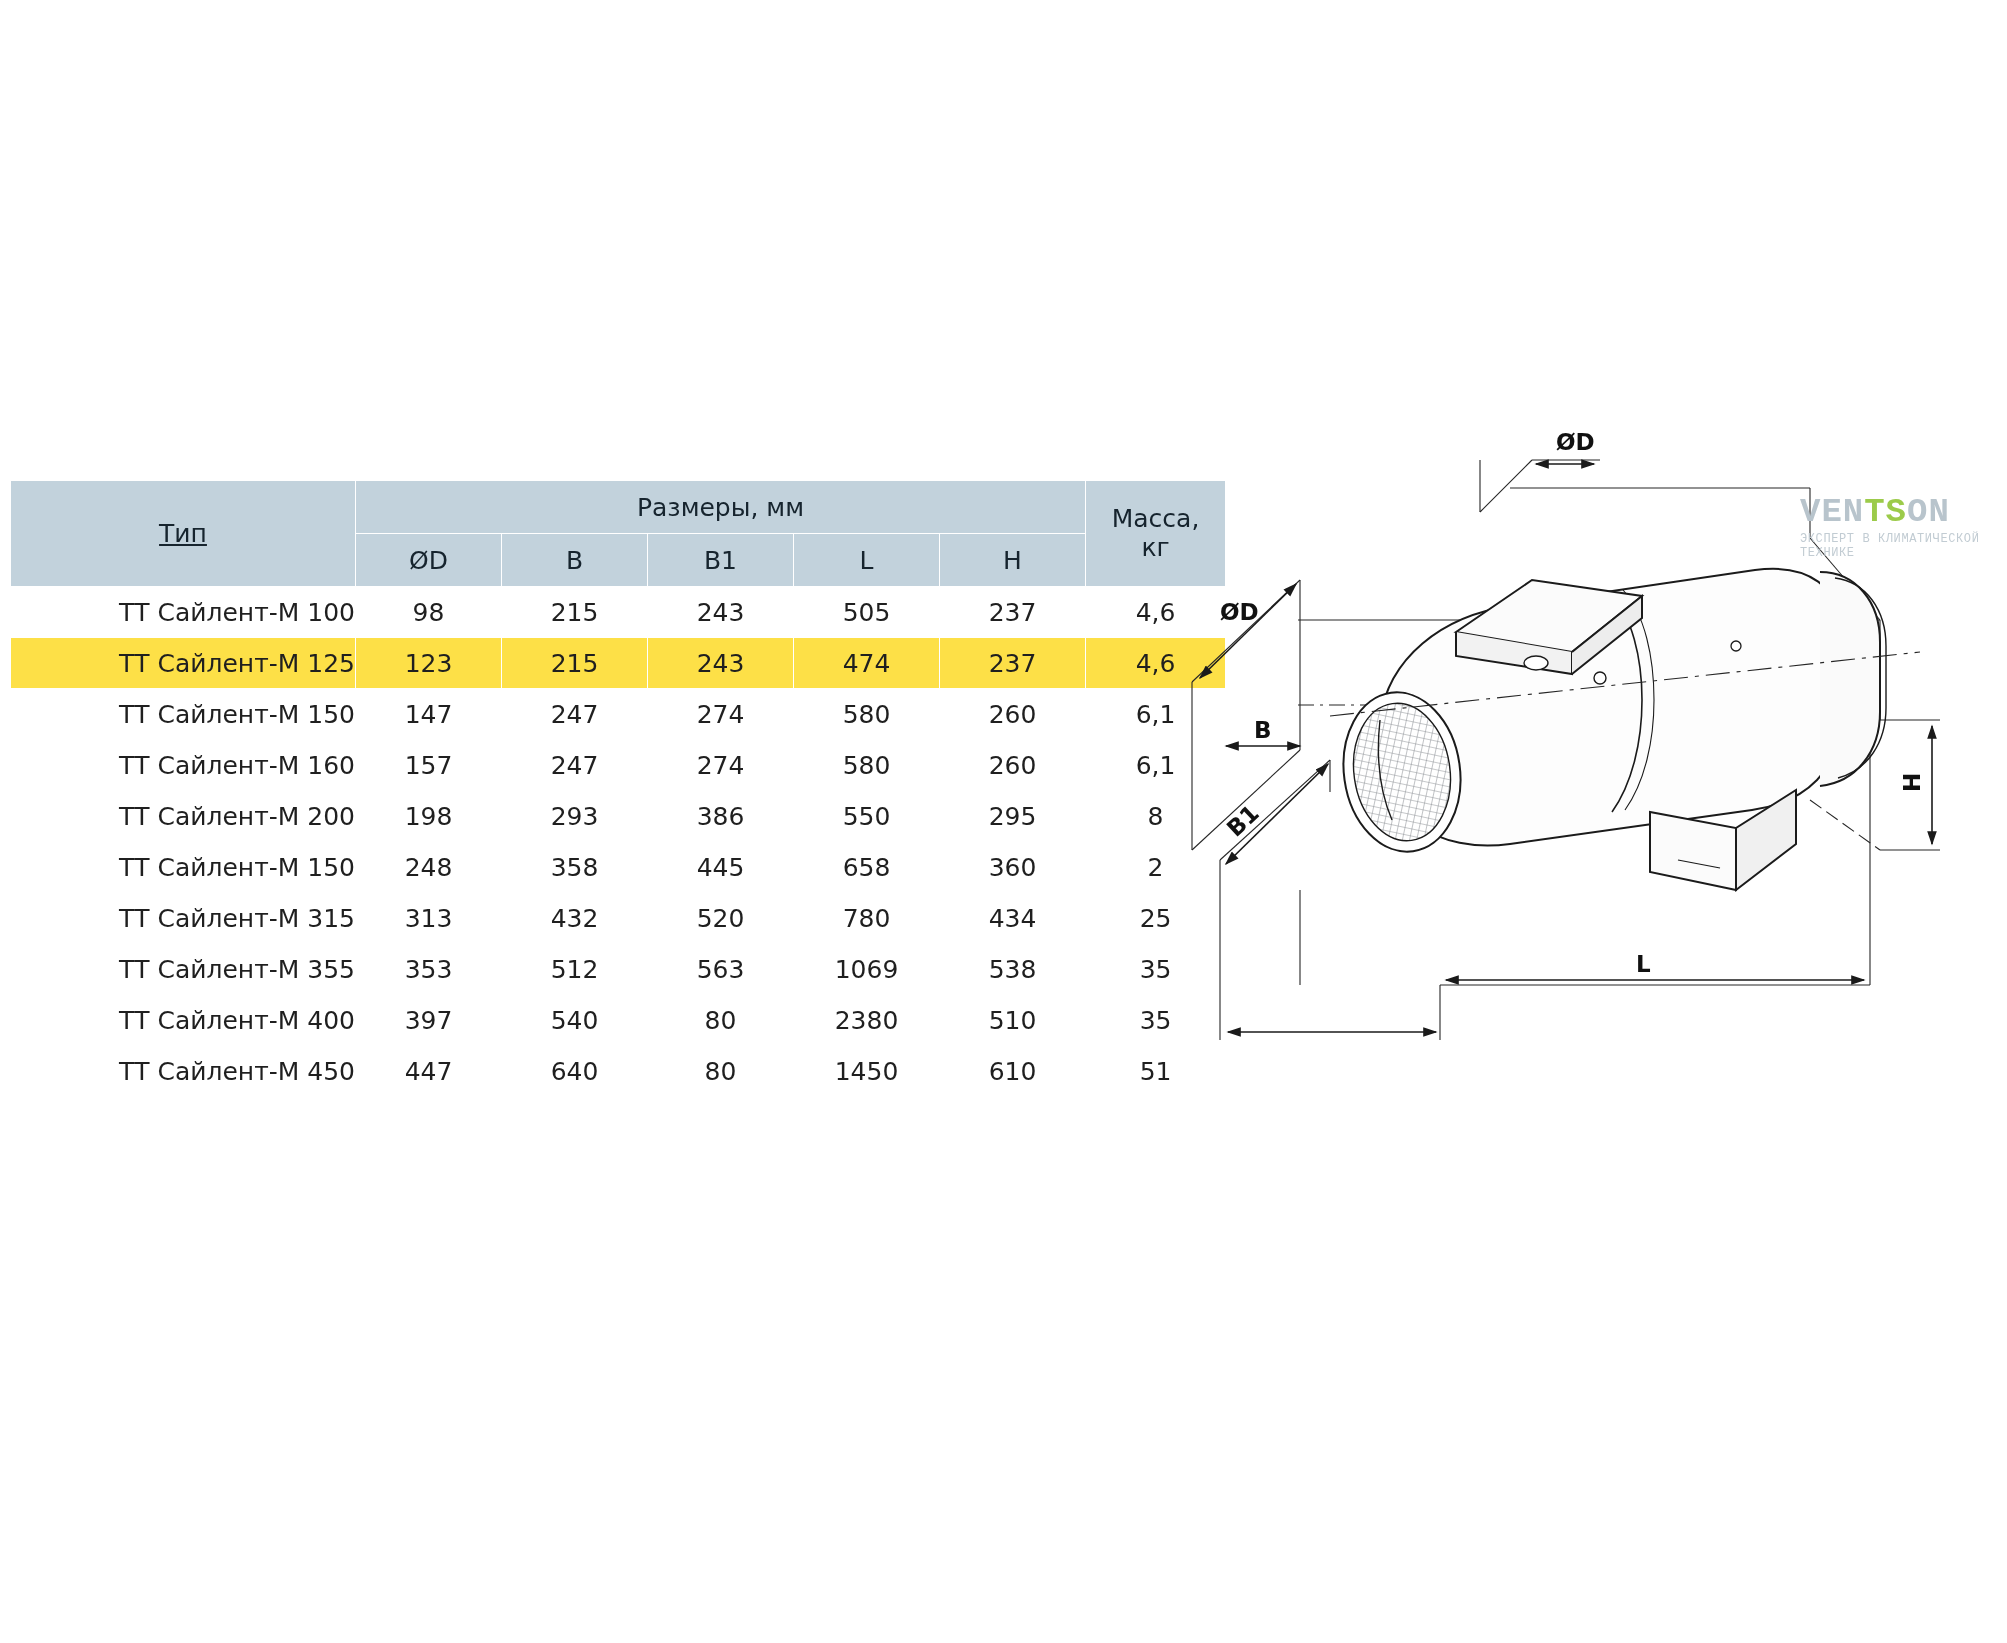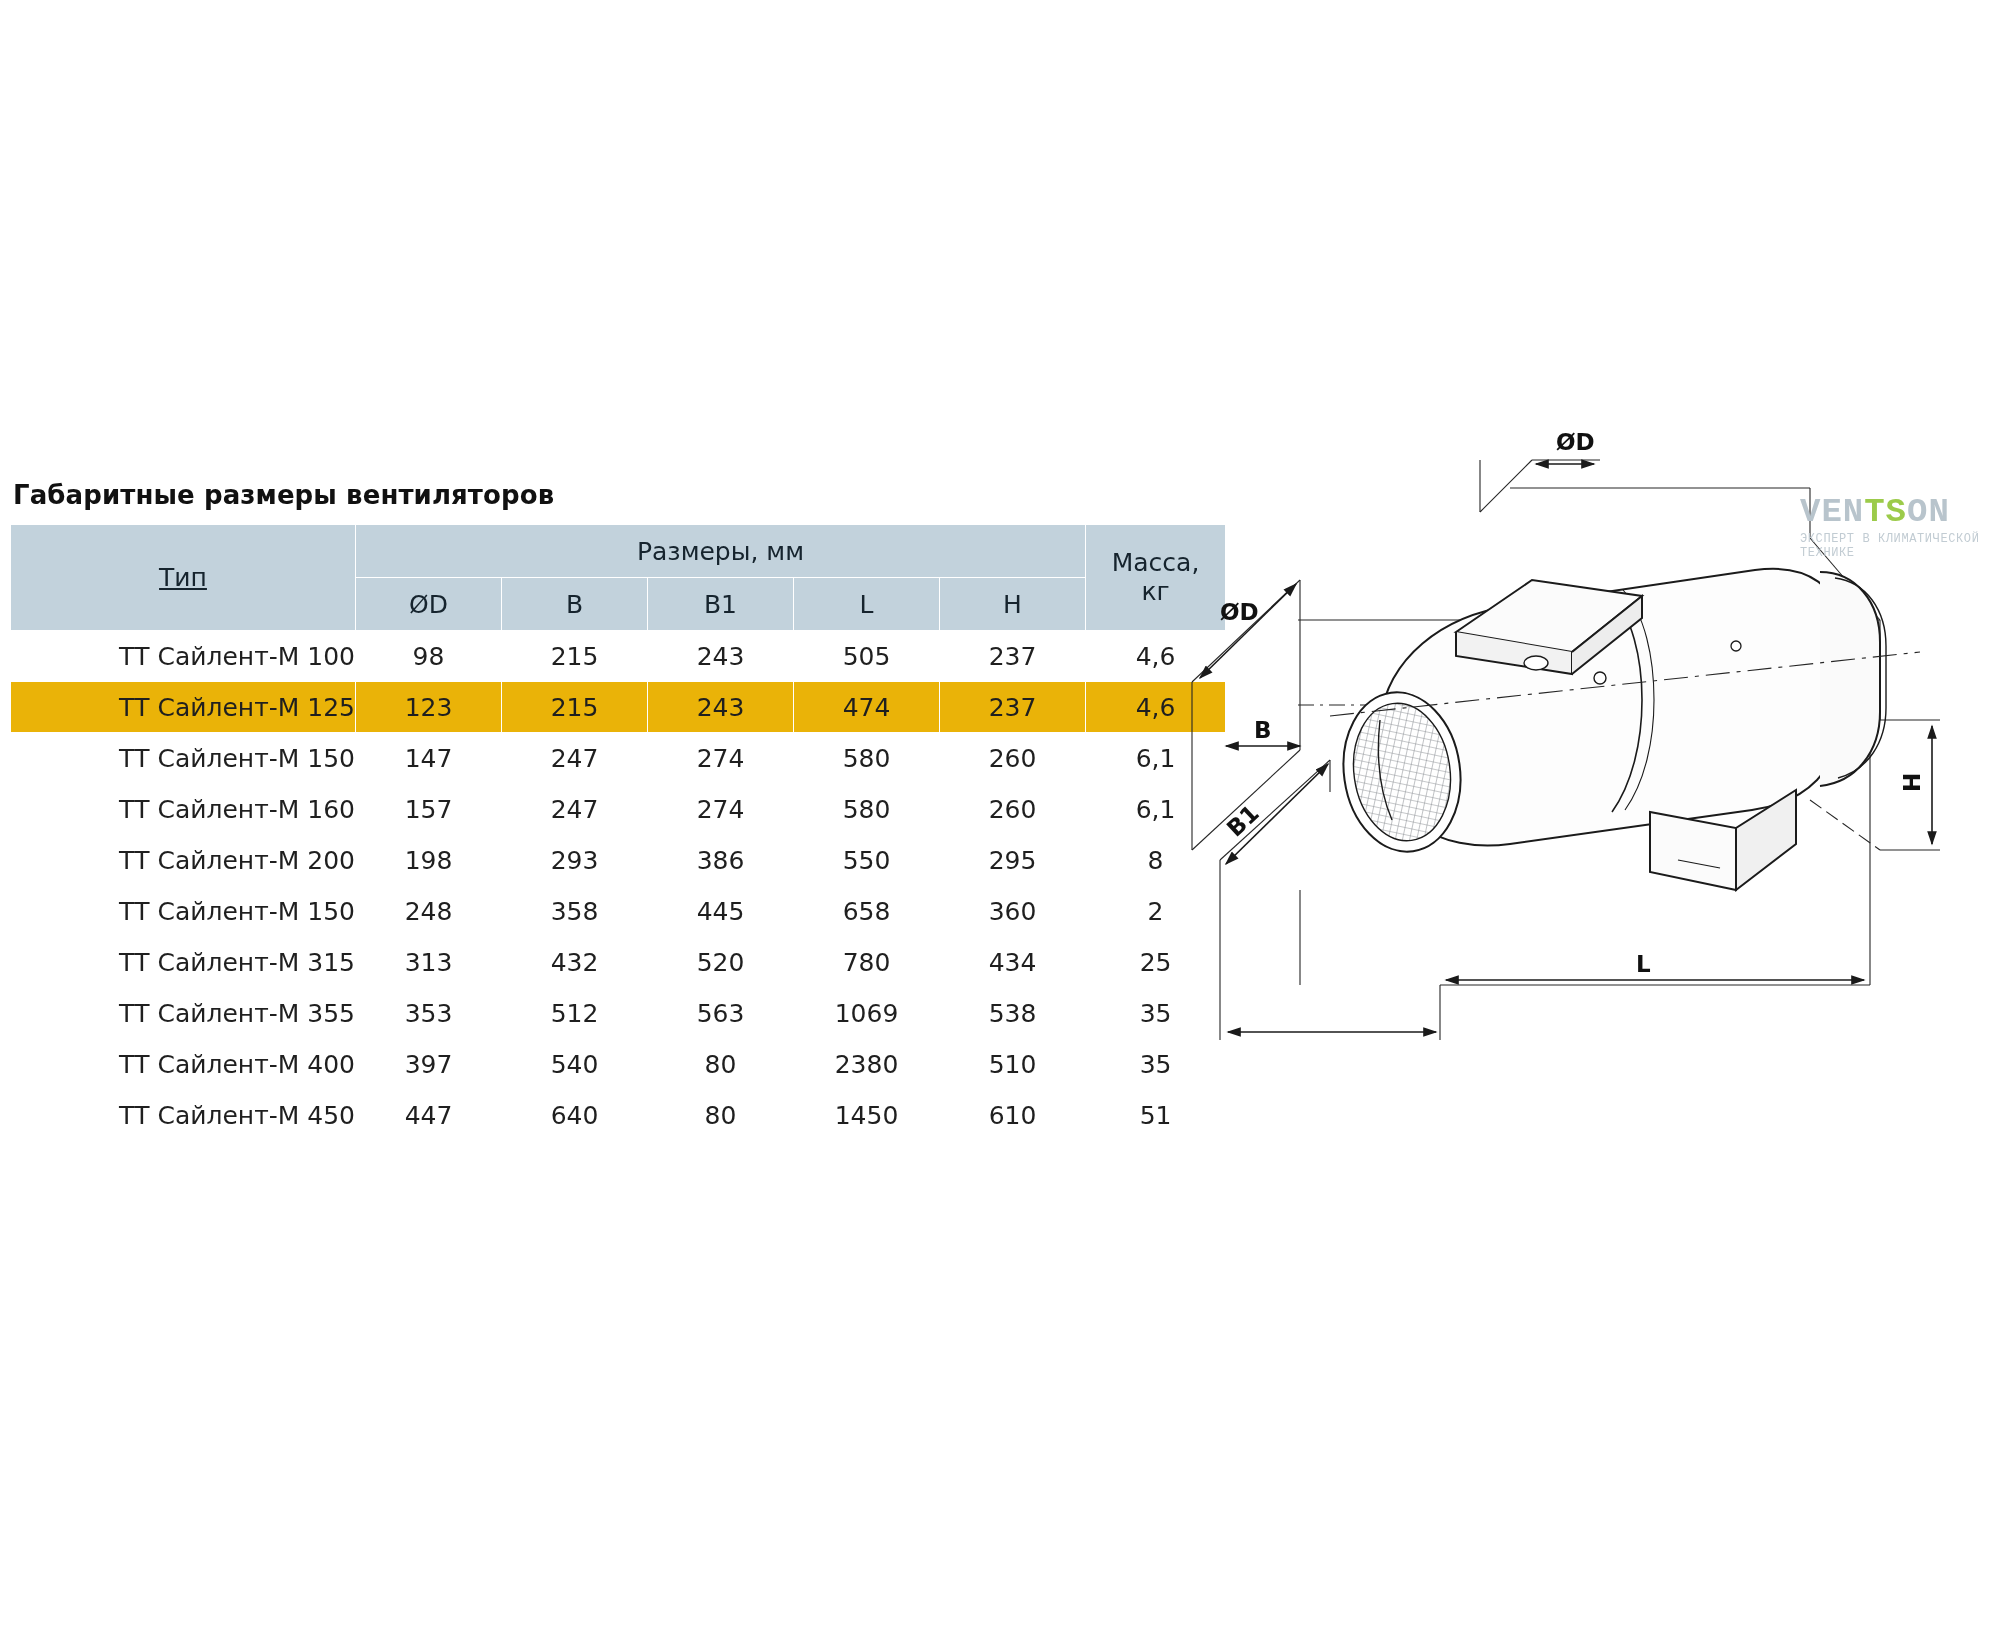--- a/index.html
+++ b/index.html
@@ -72,21 +72,21 @@
     border-left: none;
     border-right: none;
     border-top: none;
     color: #1f1f1f;
   }
   tbody tr td:first-child {
     text-align: right;
     padding-left: 28px;
   }
   tbody tr.highlight td {
-    background: #eab308;
+    background: #fde047;
   }
 
   
   col.c-type { width: 345px; }
   col.c-dim  { width: 146px; }
   col.c-mass { width: 140px; }
 
   
   #drawing-block {
     position: absolute;
@@ -123,21 +123,20 @@
     color: #c2ccd3;
     letter-spacing: 0.6px;
     margin-top: 3px;
   }
 </style>
 </head>
 <body>
 
 <div id="table-block">
 
-  <div id="table-title">Габаритные размеры вентиляторов</div>
 
   <table class="dims">
     <colgroup>
       <col class="c-type">
       <col class="c-dim">
         <col class="c-dim">
         <col class="c-dim">
         <col class="c-dim">
         <col class="c-dim">
       <col class="c-mass">

